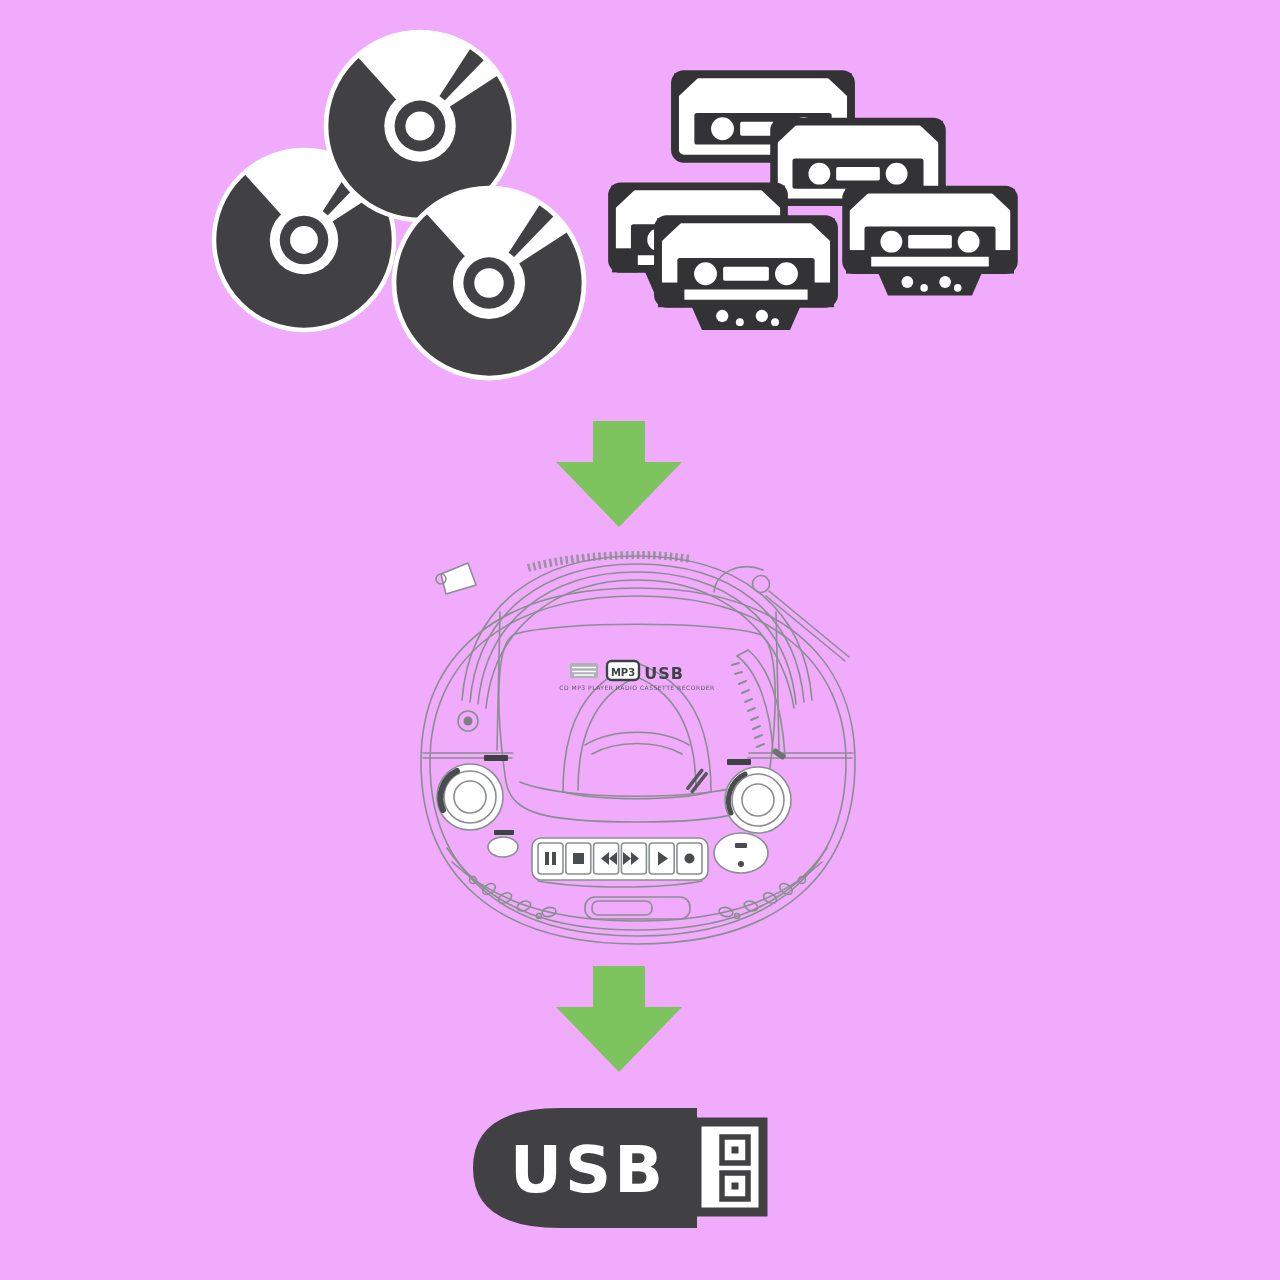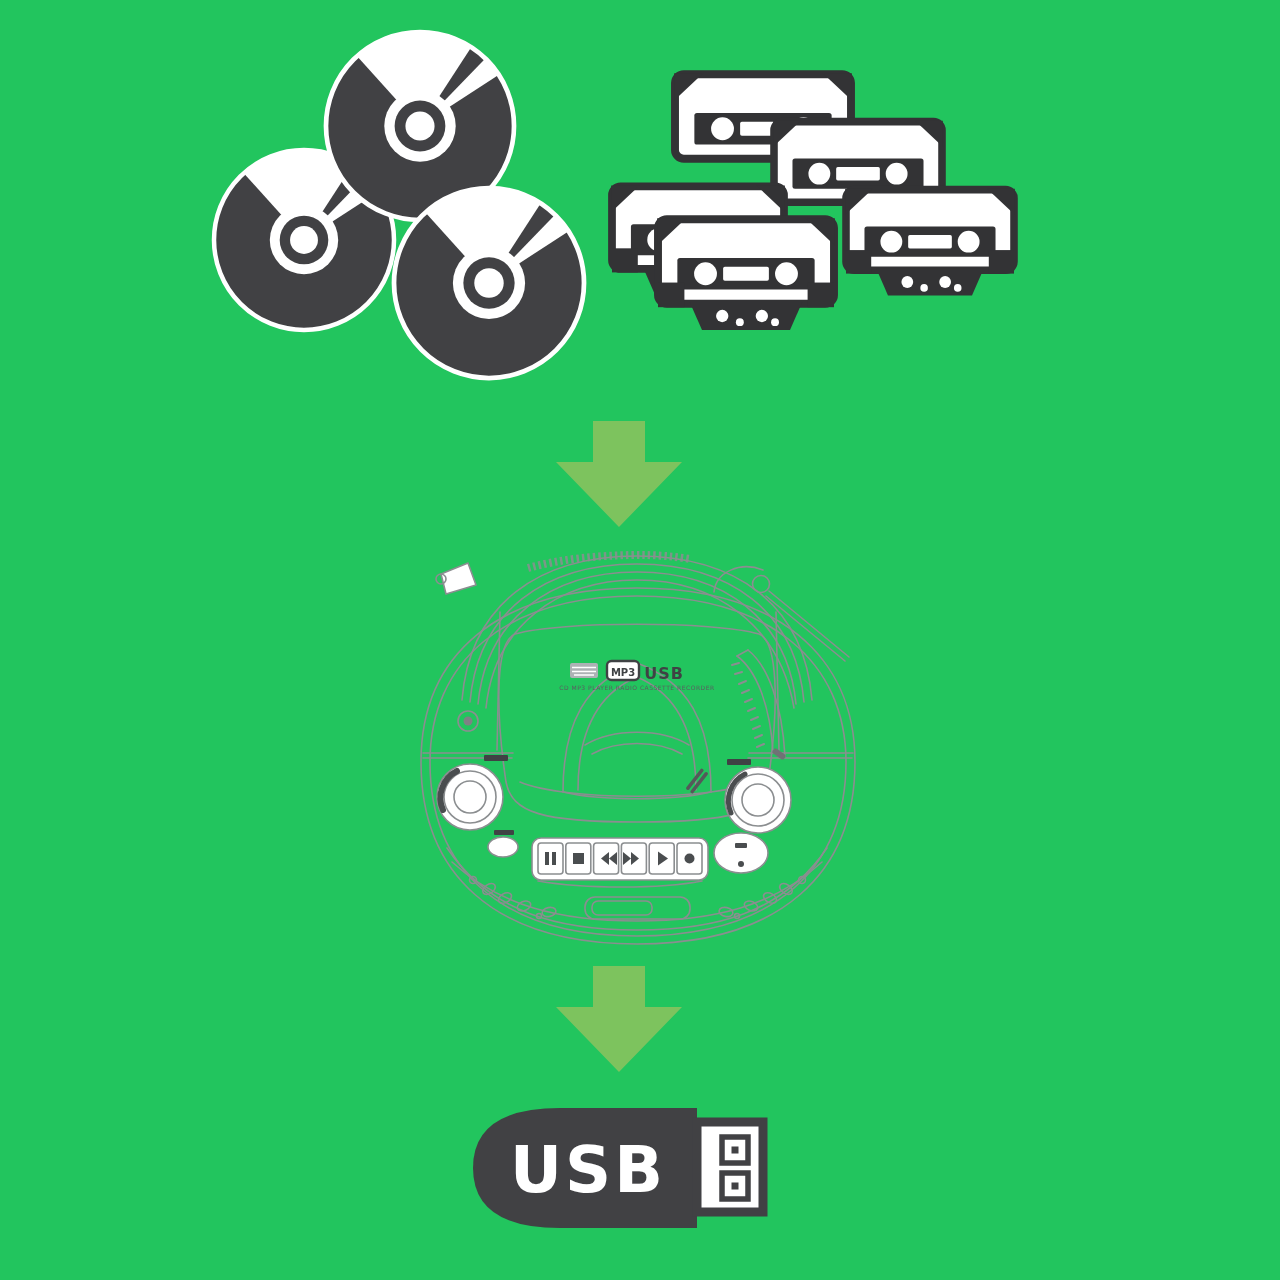--- a/index.html
+++ b/index.html
@@ -1,20 +1,20 @@
 <!DOCTYPE html>
 <html style="--ink: #414144; --tape: #333335; --green: #7DC35E; --line: #8B8E90; --line_dark: #4A4D4F; --logo: #3F4244;"><head>
 <meta charset="utf-8">
 <style>
   :root{
     --ink:#414144; --tape:#333335; --green:#7DC35E;
     --line:#8B8E90; --line_dark:#4A4D4F; --logo:#3F4244;
   }
   html,body{margin:0;padding:0;background:#fff;}
-  .canvas{width:1280px;height:1280px;position:relative;background:#22c55e;
+  .canvas{width:1280px;height:1280px;position:relative;background:#f0abfc;
           font-family:"DejaVu Sans","Liberation Sans",sans-serif;}
   svg{display:block}
   .ink{fill:var(--ink)}
   .tp{fill:var(--tape)}
   .wh{fill:#fff}
   .gr{fill:var(--green)}
   .ln{fill:none;stroke:var(--line);stroke-width:1.6;stroke-linecap:round;stroke-linejoin:round}
   .lnf{fill:#fff;stroke:var(--line);stroke-width:1.6;stroke-linejoin:round}
   .glyph{fill:var(--line_dark)}
   .lbl{fill:var(--logo)}

